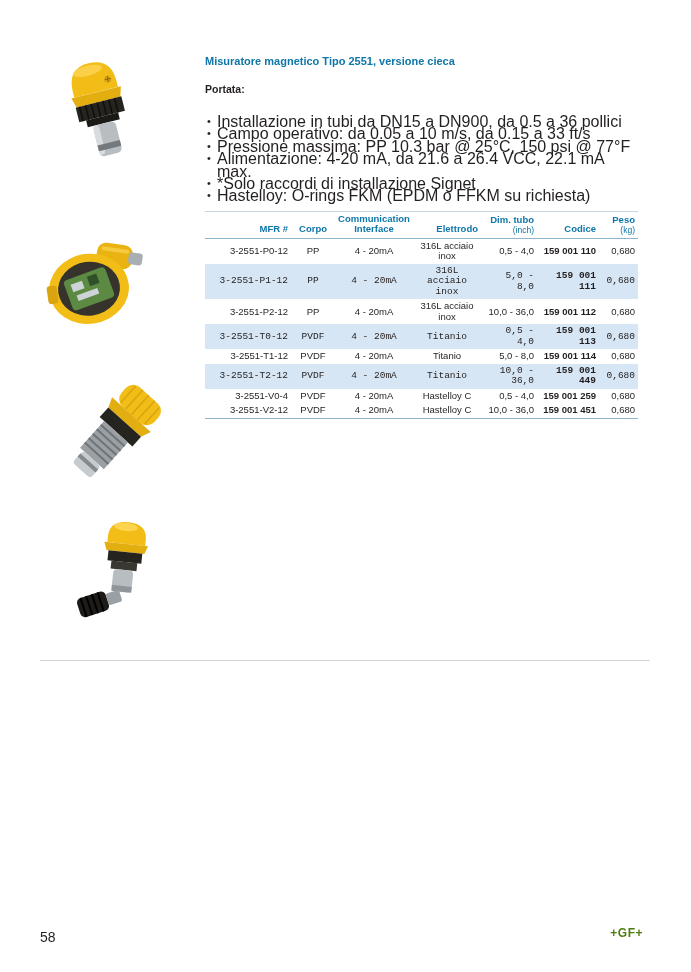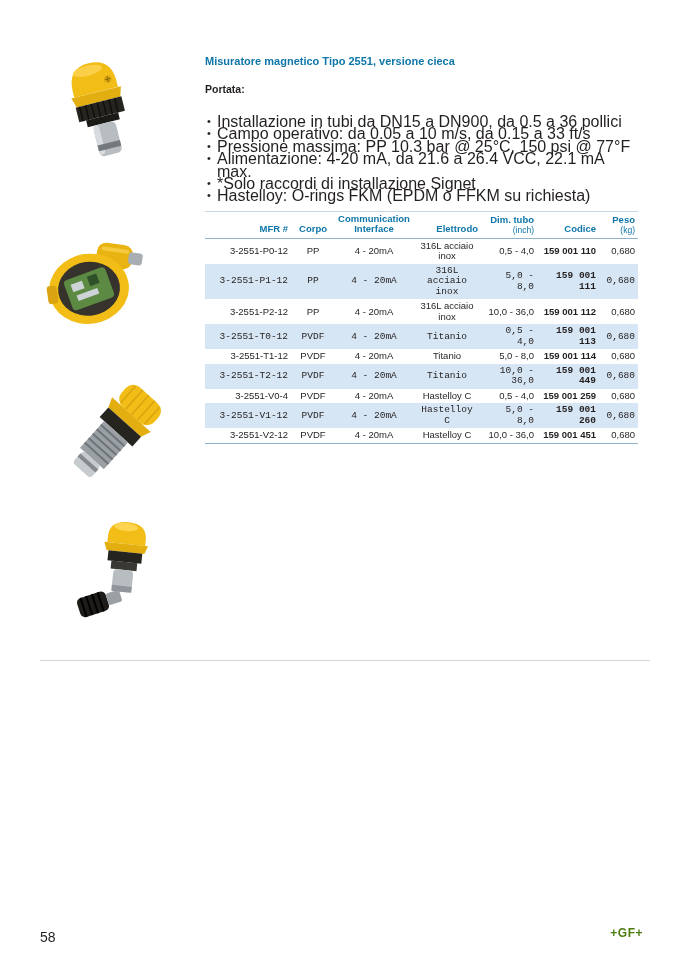--- a/index.html
+++ b/index.html
@@ -249,29 +249,20 @@
   </tr>
           <tr>
     <td class="c0">3-2551-V0-4</td>
     <td class="c1">PVDF</td>
     <td class="c2">4 - 20mA</td>
     <td class="c3">Hastelloy C</td>
     <td class="c4">0,5 - 4,0</td>
     <td class="c5">159 001 259</td>
     <td class="c6">0,680</td>
   </tr>
-          <tr class="alt">
-    <td class="c0">3-2551-V1-12</td>
-    <td class="c1">PVDF</td>
-    <td class="c2">4 - 20mA</td>
-    <td class="c3">Hastelloy C</td>
-    <td class="c4">5,0 - 8,0</td>
-    <td class="c5">159 001 260</td>
-    <td class="c6">0,680</td>
-  </tr>
           <tr>
     <td class="c0">3-2551-V2-12</td>
     <td class="c1">PVDF</td>
     <td class="c2">4 - 20mA</td>
     <td class="c3">Hastelloy C</td>
     <td class="c4">10,0 - 36,0</td>
     <td class="c5">159 001 451</td>
     <td class="c6">0,680</td>
   </tr>
         </tbody>

